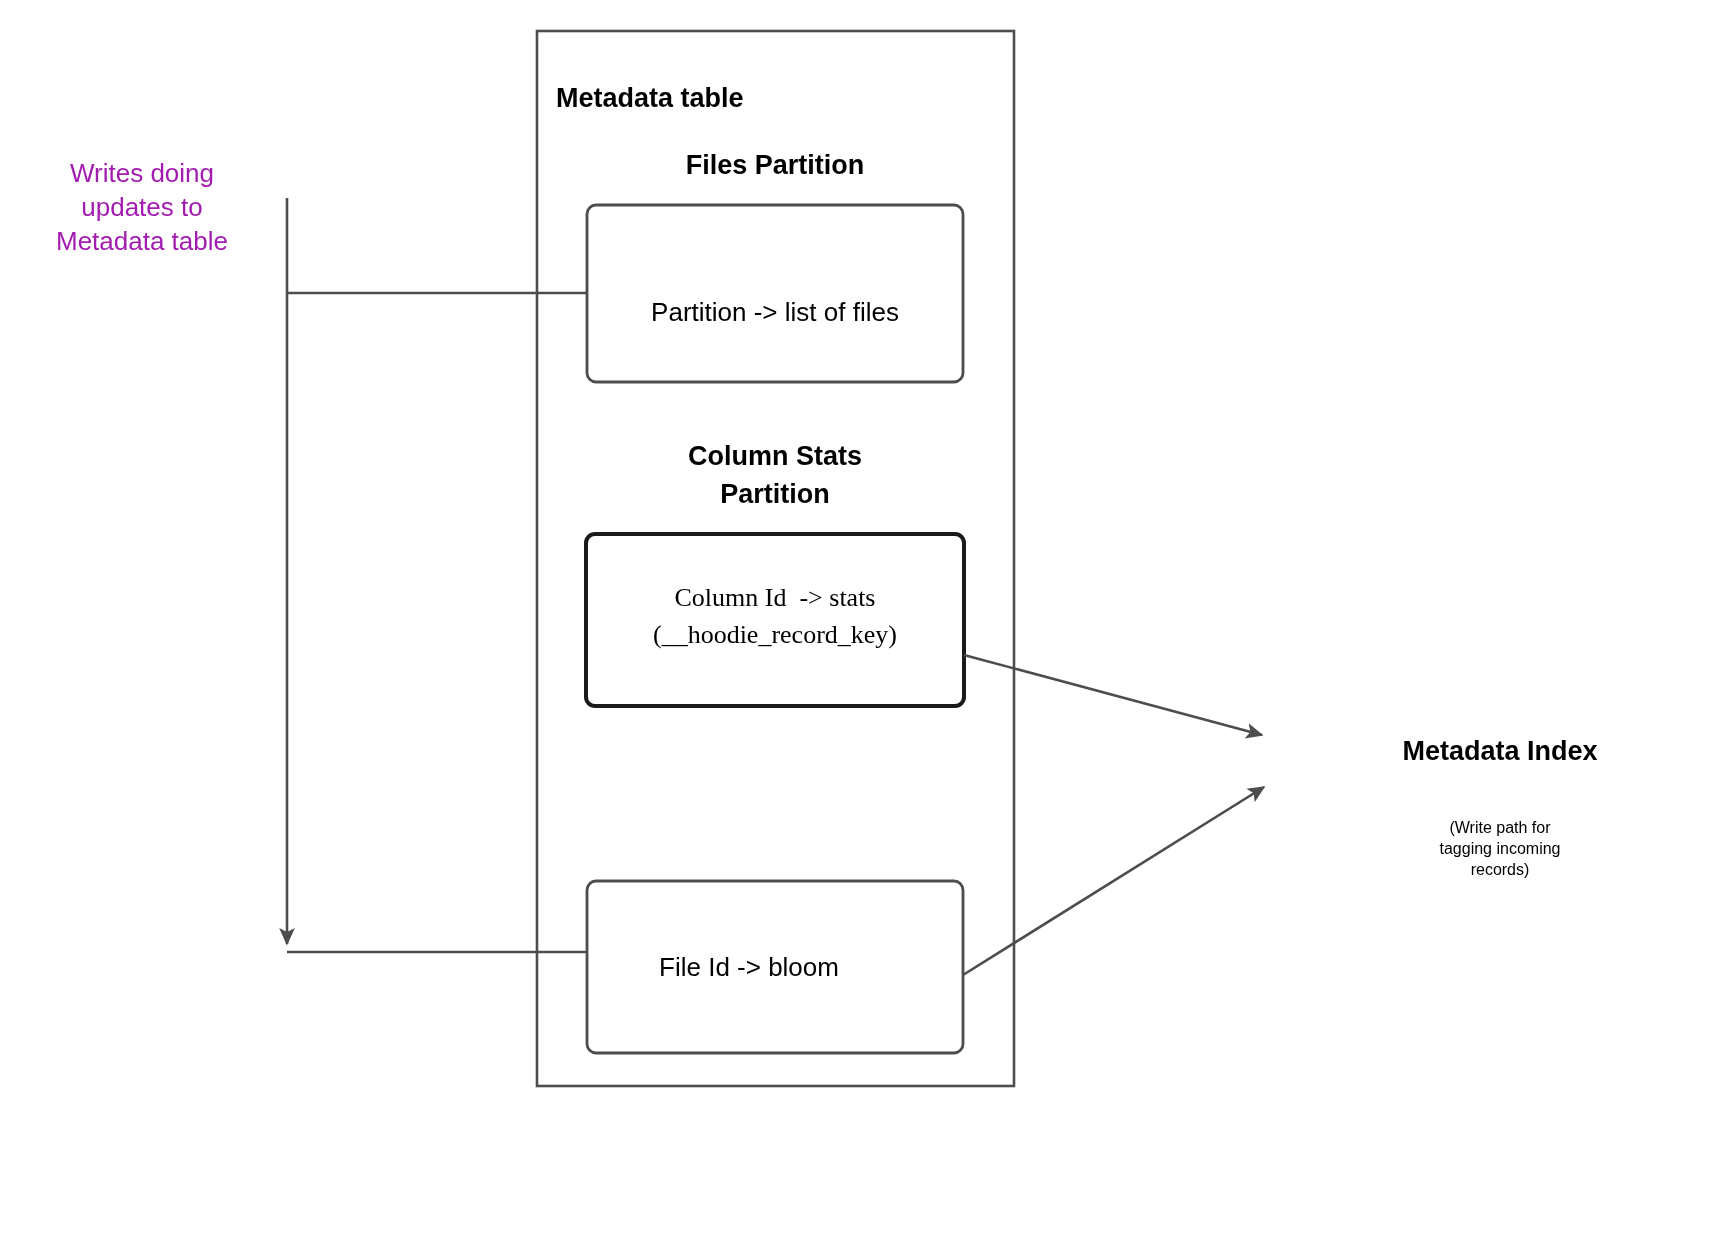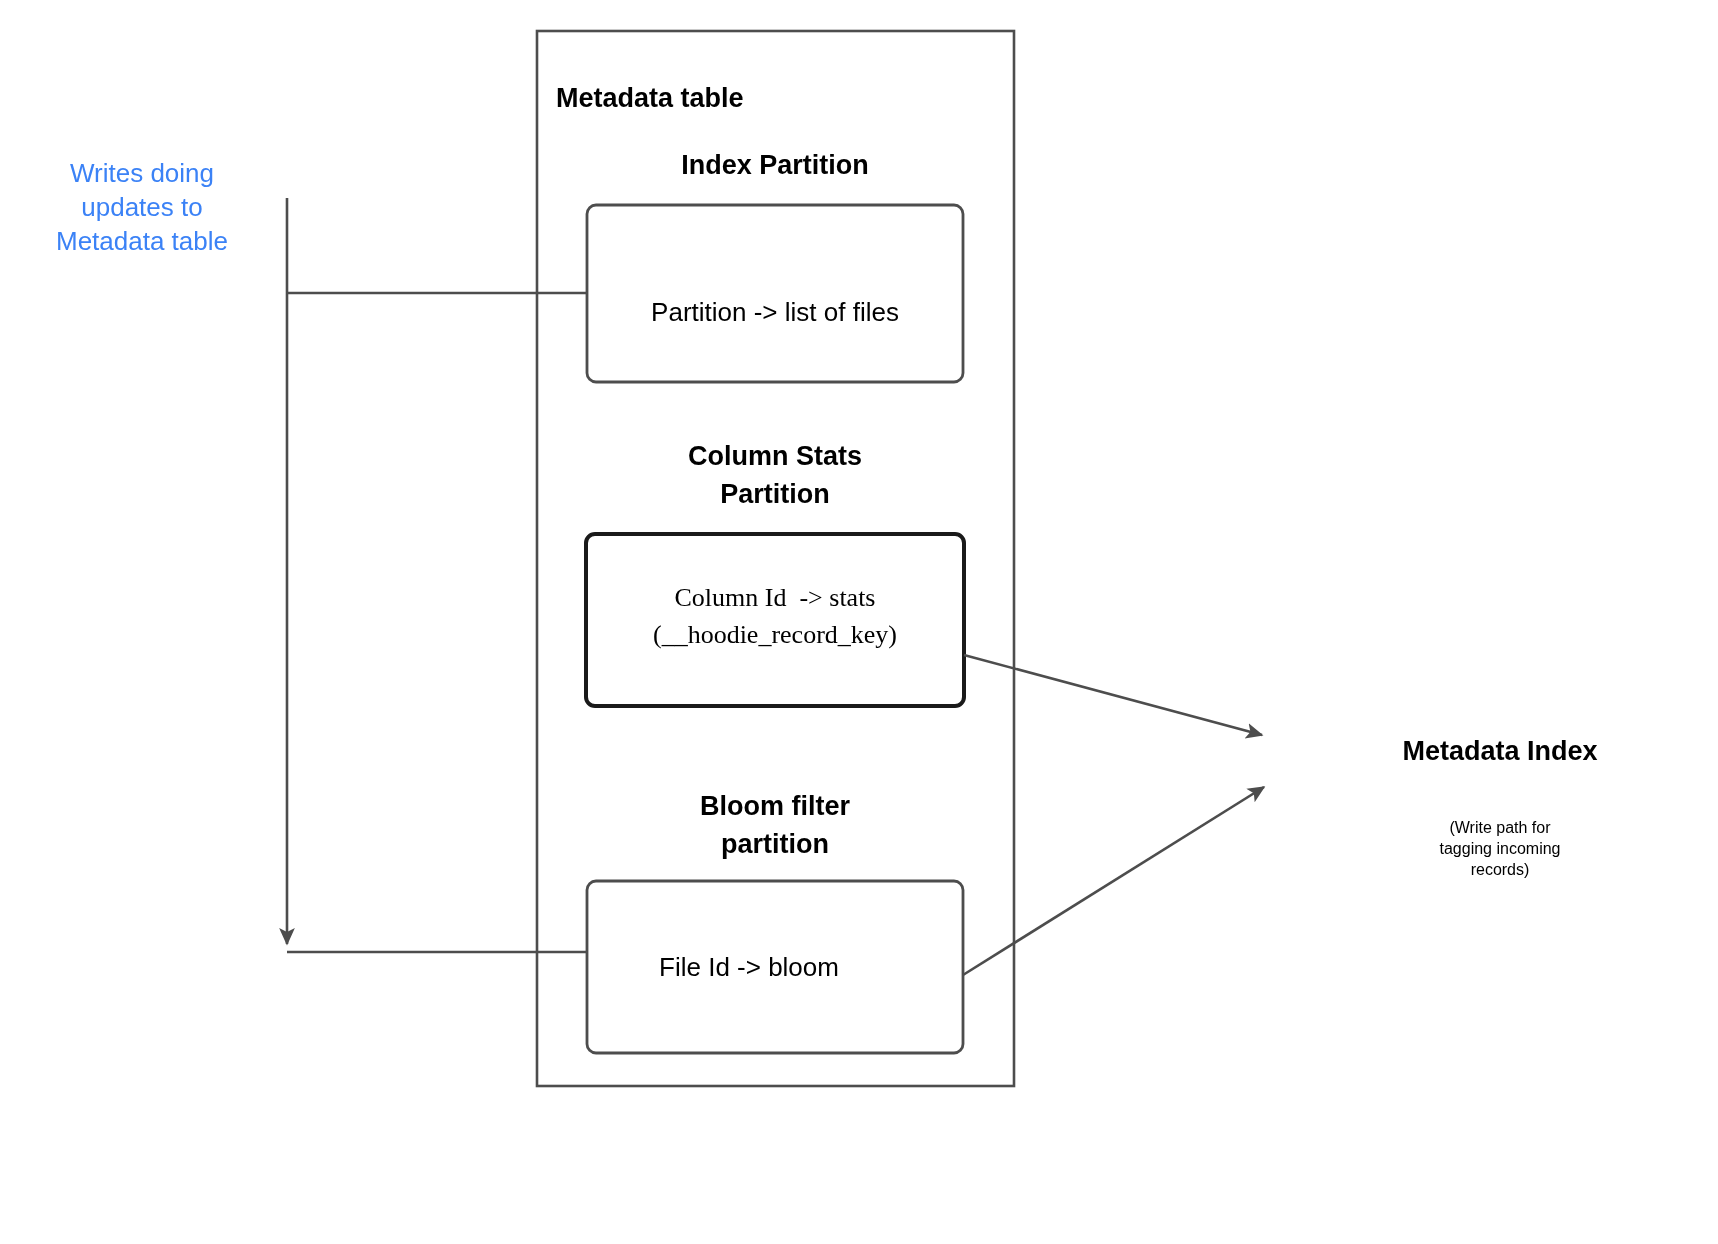--- a/index.html
+++ b/index.html
@@ -29,21 +29,21 @@
     position: absolute;
     text-align: center;
     line-height: 1.30;
     white-space: pre-wrap;
   }
   #left-caption {
     left: 8px;
     top: 157px;
     width: 268px;
     font-size: 26px;
-    color: #3b82f6;
+    color: #a21caf;
   }
   #metadata-table-title {
     left: 556px;
     top: 81px;
     width: 300px;
     text-align: left;
     font-size: 27px;
     font-weight: bold;
   }
   #files-partition-title {
@@ -136,30 +136,28 @@
 
     <path d="M 963 975 L 1264 787" fill="none" stroke="#4d4d4d" stroke-width="2.6" marker-end="url(#arrowGray)"></path>
   </svg>
 
   <div class="txt" id="left-caption">Writes doing
 updates to
 Metadata table</div>
 
   <div class="txt" id="metadata-table-title">Metadata table</div>
 
-  <div class="txt" id="files-partition-title">Index Partition</div>
+  <div class="txt" id="files-partition-title">Files Partition</div>
   <div class="txt" id="files-partition-body">Partition -&gt; list of files</div>
 
   <div class="txt" id="colstats-partition-title">Column Stats
 Partition</div>
   <div class="txt" id="colstats-partition-body">Column Id  -&gt; stats
 (__hoodie_record_key)</div>
 
-  <div class="txt" id="bloom-partition-title">Bloom filter
-partition</div>
   <div class="txt" id="bloom-partition-body">File Id -&gt; bloom</div>
 
   <div class="txt" id="metadata-index-title">Metadata Index</div>
   <div class="txt" id="metadata-index-caption">(Write path for
 tagging incoming
 records)</div>
 
 </div>
 
 </body></html>

